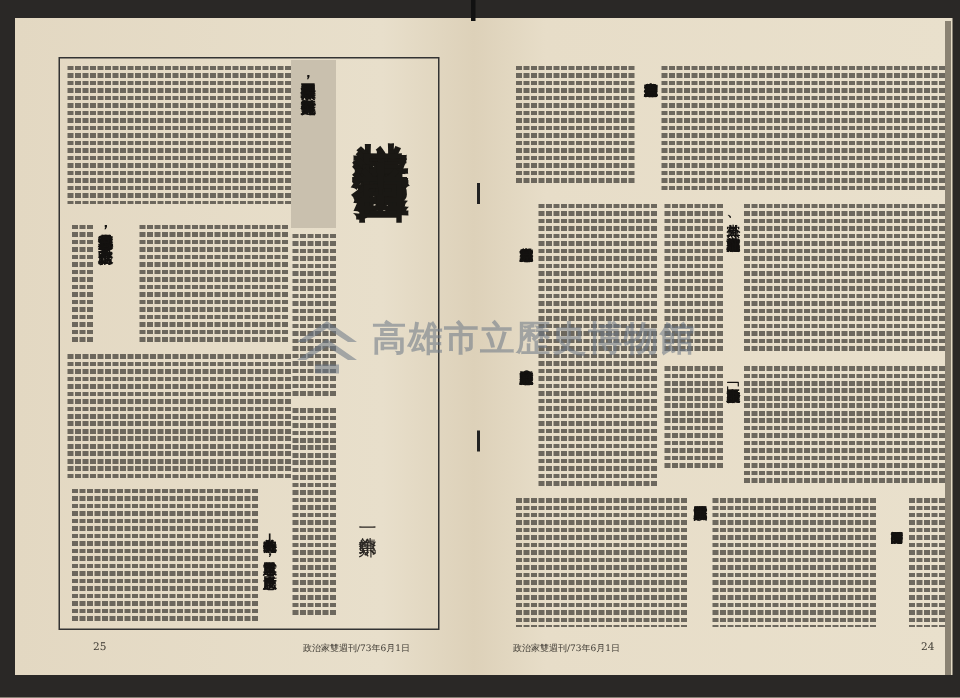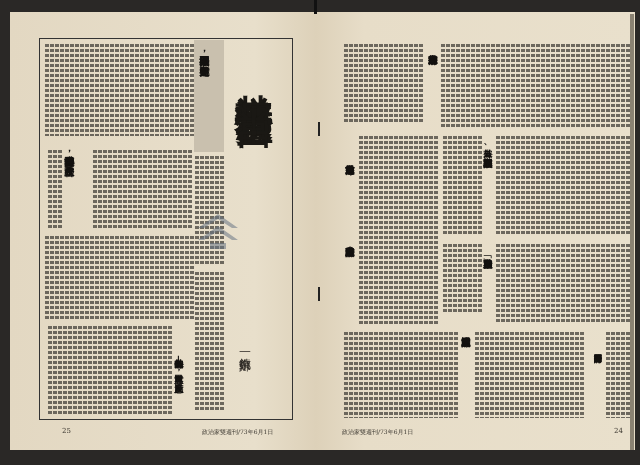--- a/index.html
+++ b/index.html
@@ -405,13 +405,14 @@
 
 <div class="folio" style="left:342px;top:428px;">政治家雙週刊/73年6月1日</div>
 <div class="folio-num" style="left:592px;top:427px;text-align:right;">24</div>
 
 <div class="wm">
   <svg class="wm-logo" viewBox="0 0 44 40">
     <polygon points="22,2 42,16 36,16 22,7 8,16 2,16" fill="#6b7786"></polygon>
     <polygon points="22,14 42,28 36,28 22,19 8,28 2,28" fill="#6b7786"></polygon>
     <rect x="14" y="31" width="16" height="6" fill="#6b7786"></rect>
   </svg>
+  <div class="wm-cn">高雄市立歷史博物館</div>
 </div>
 
 </body></html>

